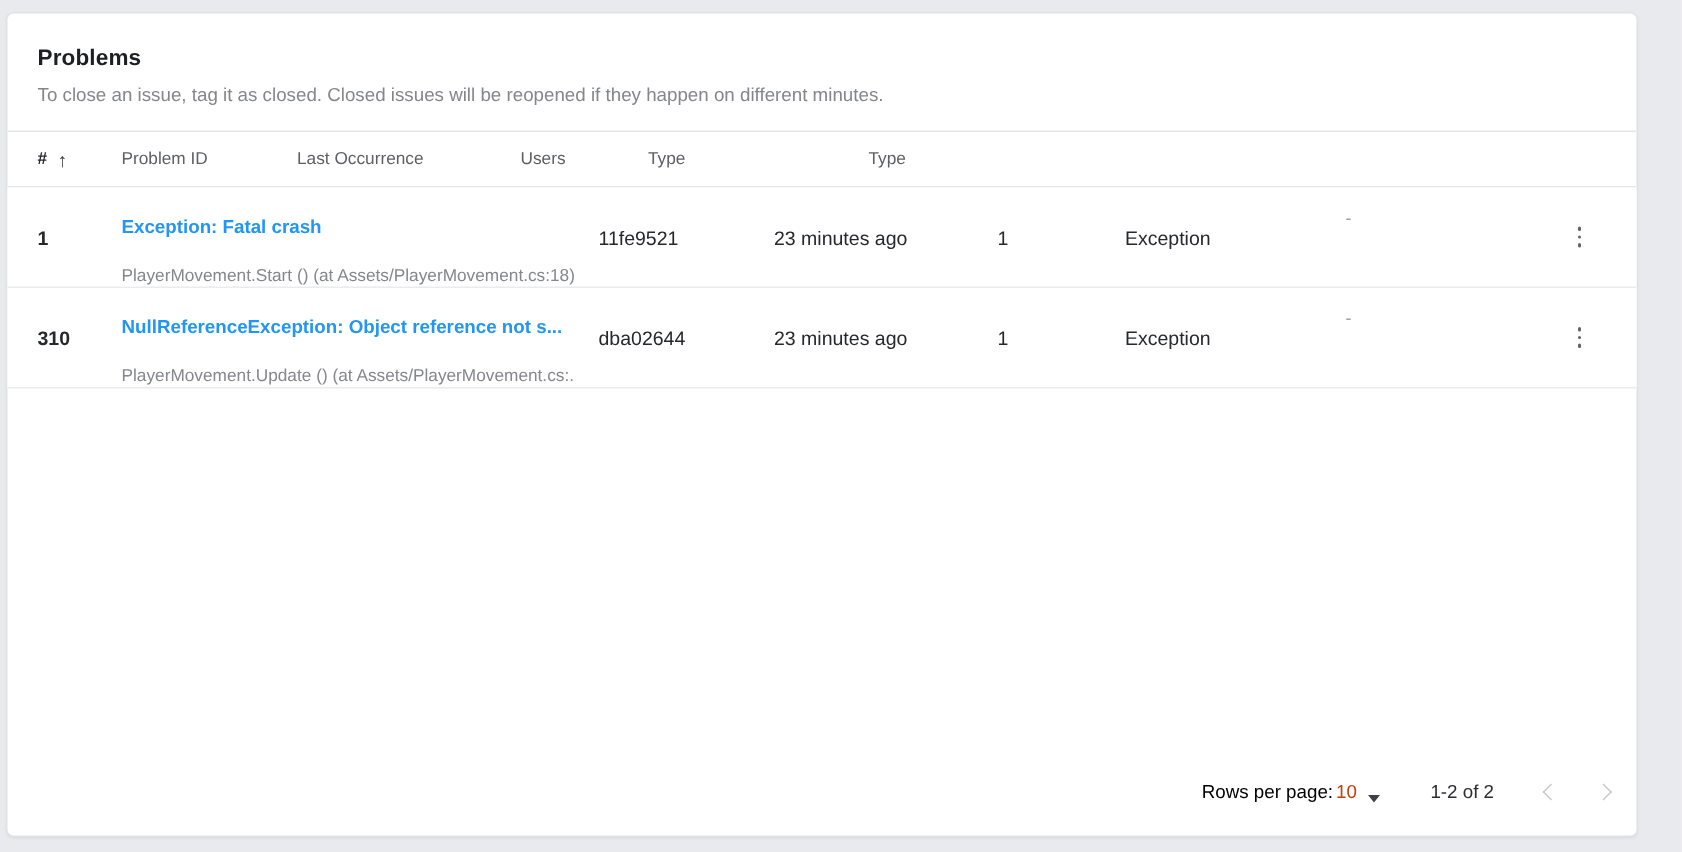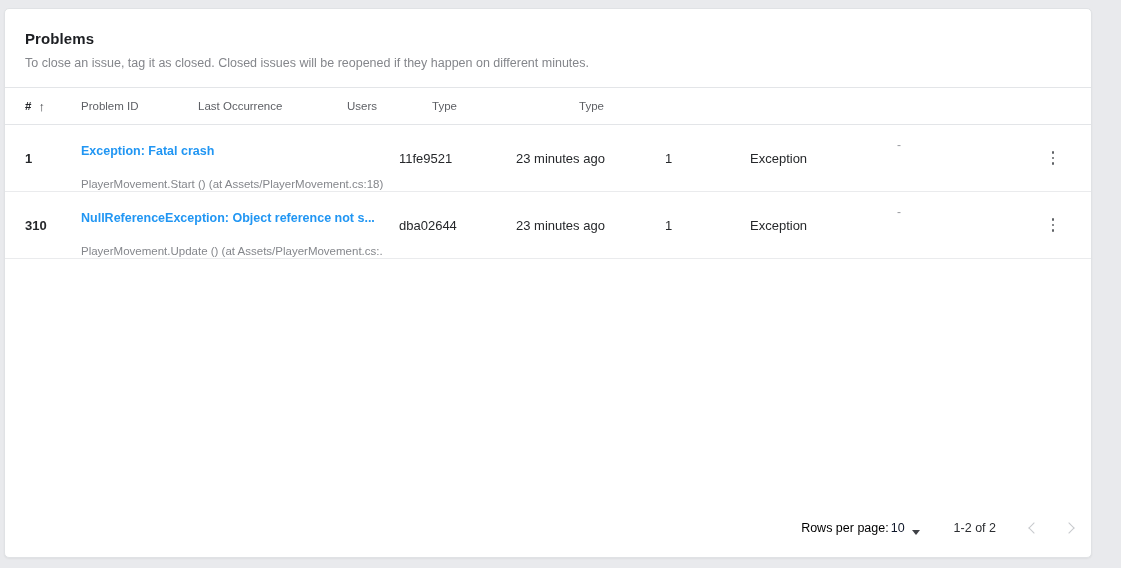--- a/index.html
+++ b/index.html
@@ -105,21 +105,21 @@
     height: 58px;
     display: flex;
     align-items: center;
     padding-right: 8px;
     font-size: 12.5px;
   }
   .rpp-label { color: #000000; margin-right: 2px; }
   .rpp-select {
     display: flex; align-items: flex-end; gap: 7px;
     border: none; background: transparent;
-    font-size: 12.5px; color: #0f172a;
+    font-size: 12.5px; color: #c2410c;
     cursor: pointer;
     font-family: inherit;
   }
   .caret-down {
     width: 0; height: 0;
     border-left: 4px solid transparent;
     border-right: 4px solid transparent;
     border-top: 5px solid #3f4146;
   }
   .range-text { margin-left: 34px; color: #2b2d31; }

